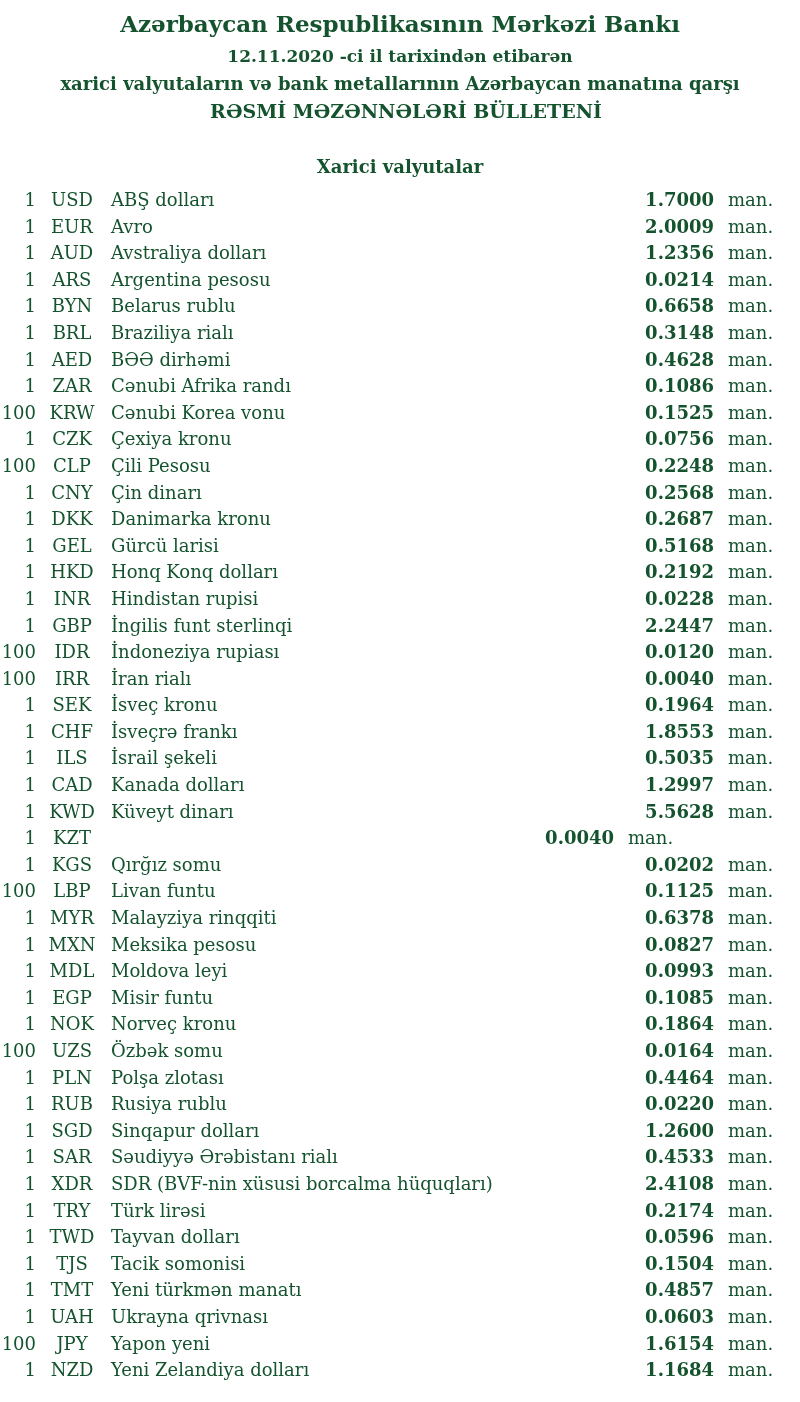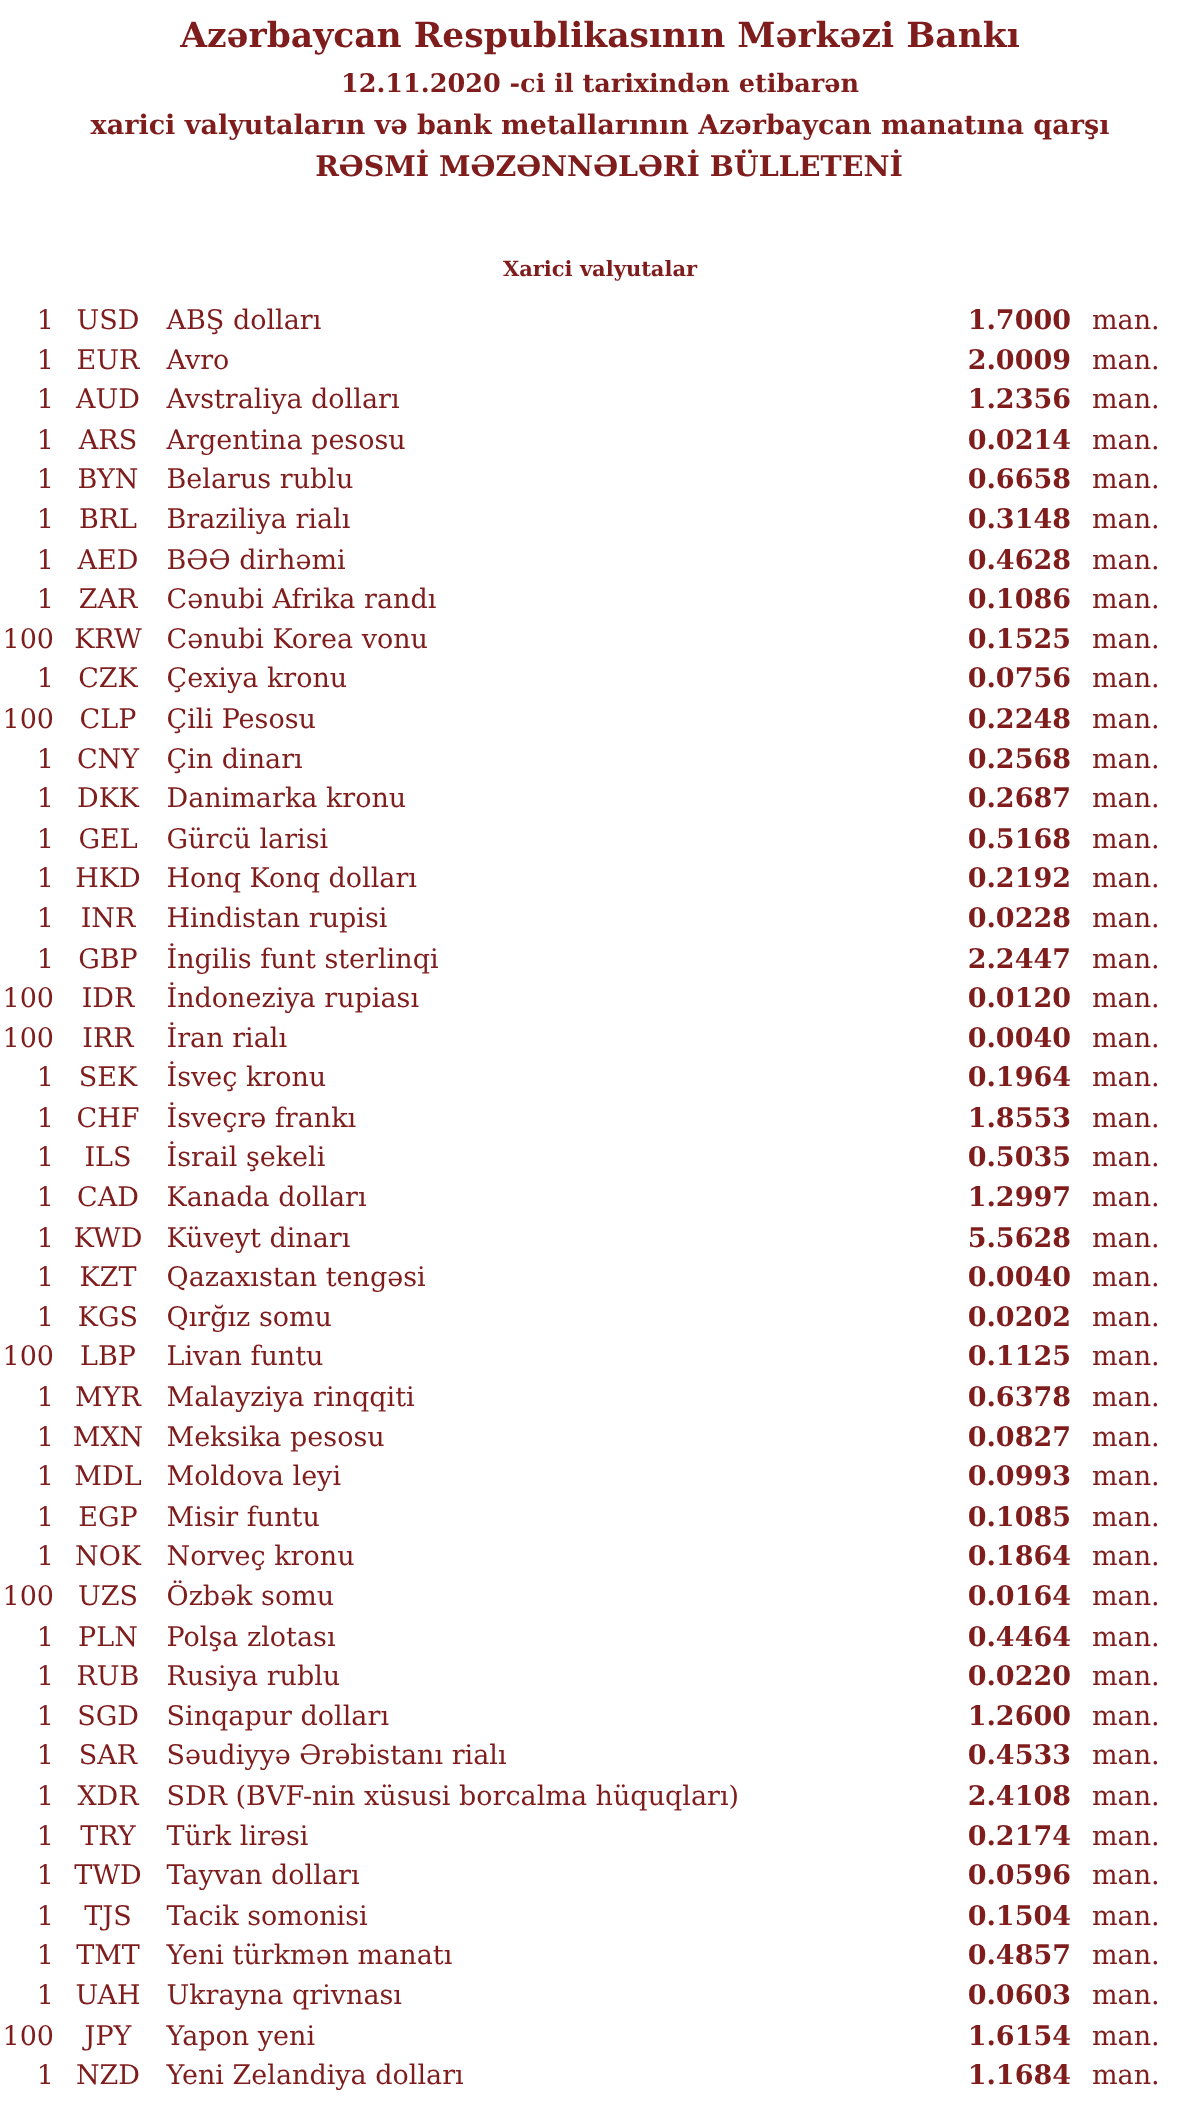--- a/index.html
+++ b/index.html
@@ -5,21 +5,21 @@
   html, body {
     margin: 0;
     padding: 0;
     background: #ffffff;
   }
   .page {
     position: relative;
     width: 800px;
     height: 1402px;
     background: #ffffff;
-    color: #7f1d1d;
+    color: #14532d;
     font-family: "DejaVu Serif", serif;
     overflow: hidden;
   }
   .header {
     text-align: center;
     padding-top: 9px;
   }
   .title {
     font-size: 23px;
     font-weight: bold;
@@ -36,24 +36,24 @@
     font-weight: bold;
     line-height: 27px;
   }
   .bulletin {
     font-size: 19px;
     font-weight: bold;
     line-height: 28px;
     margin-left: 12px;
   }
   .section-title {
-    font-size: 14px;
+    font-size: 18px;
     font-weight: bold;
     text-align: center;
-    margin-top: 42px;
+    margin-top: 28px;
     line-height: 27px;
   }
   .rates {
     margin-top: 7px;
   }
   .row {
     display: grid;
     grid-template-columns: 36px 72px auto 100px 58px;
     width: 772px;
     height: 26.6px;
@@ -290,21 +290,20 @@
     <div class="cell-qty">1</div>
     <div class="cell-code">KWD</div>
     <div class="cell-name">Küveyt dinarı</div>
     <div class="cell-rate">5.5628</div>
     <div class="cell-unit">man.</div>
   </div>
 
   <div class="row">
     <div class="cell-qty">1</div>
     <div class="cell-code">KZT</div>
-    <div class="cell-name">Qazaxıstan tengəsi</div>
     <div class="cell-rate">0.0040</div>
     <div class="cell-unit">man.</div>
   </div>
 
   <div class="row">
     <div class="cell-qty">1</div>
     <div class="cell-code">KGS</div>
     <div class="cell-name">Qırğız somu</div>
     <div class="cell-rate">0.0202</div>
     <div class="cell-unit">man.</div>

